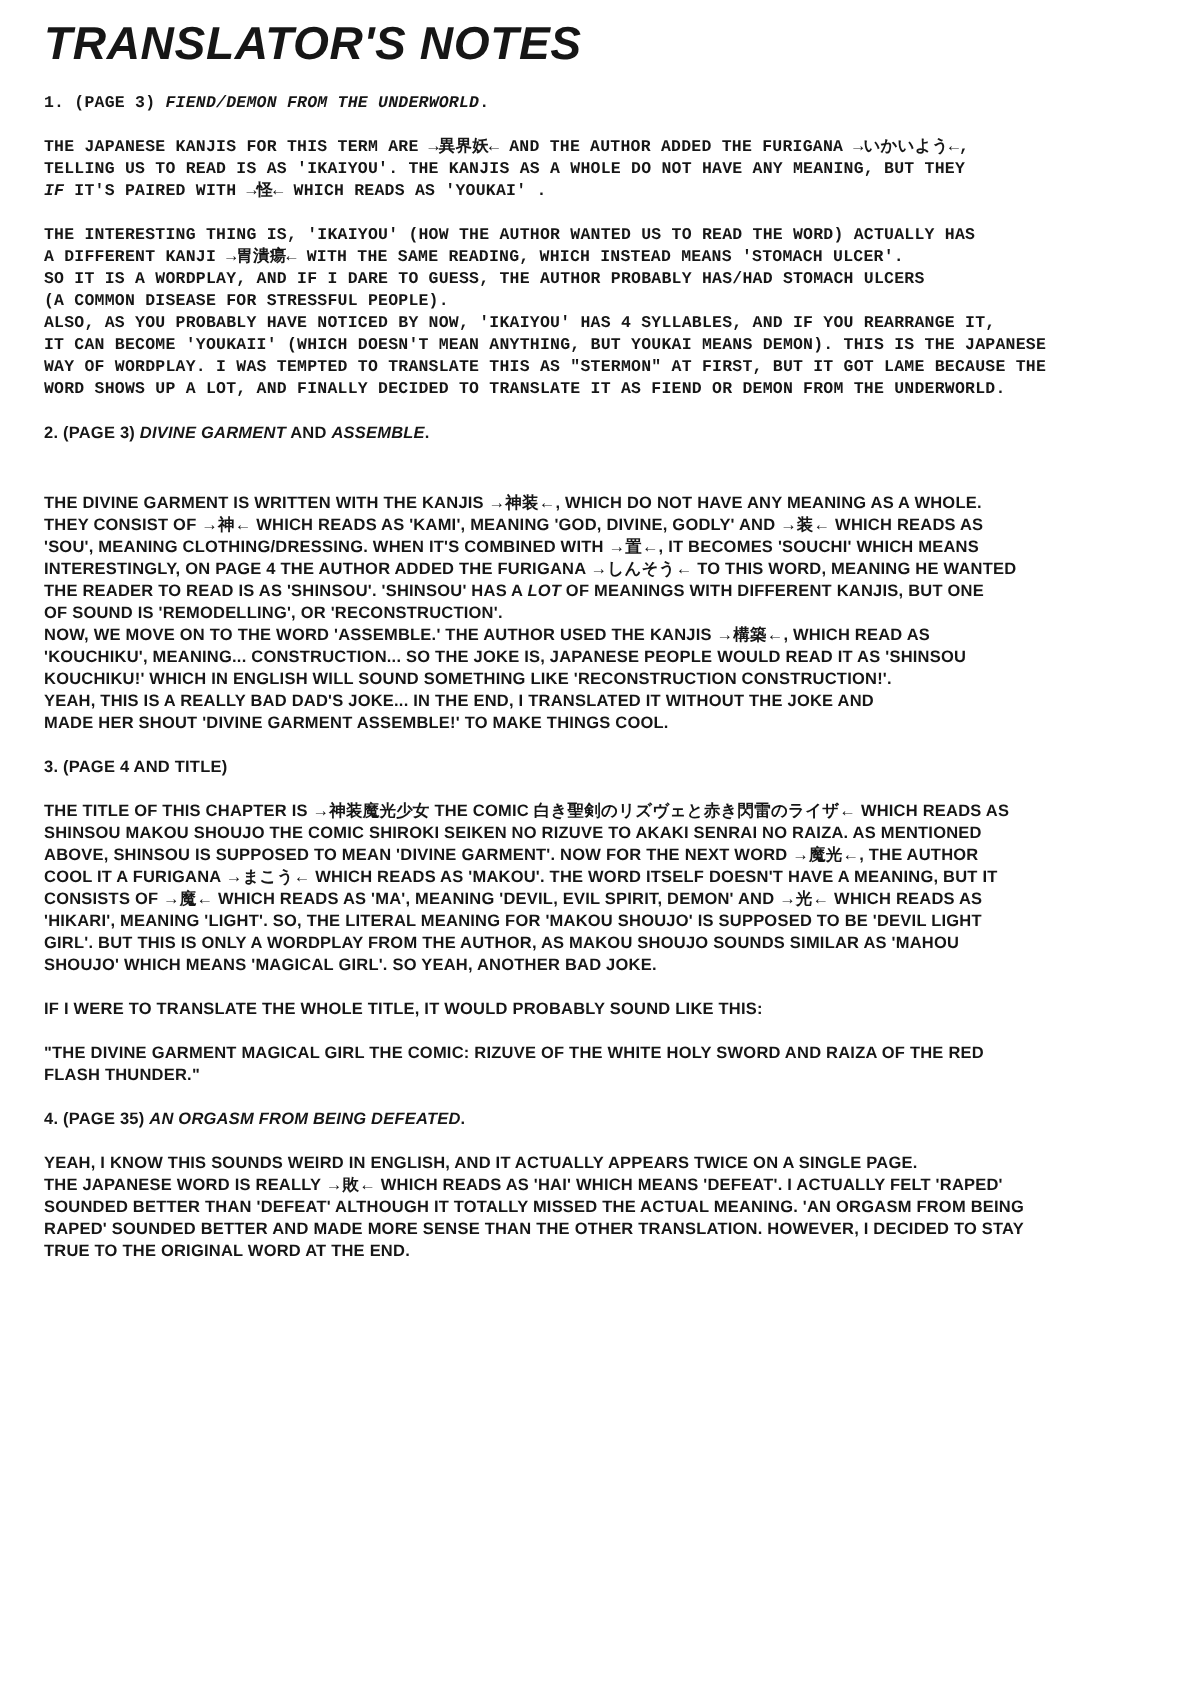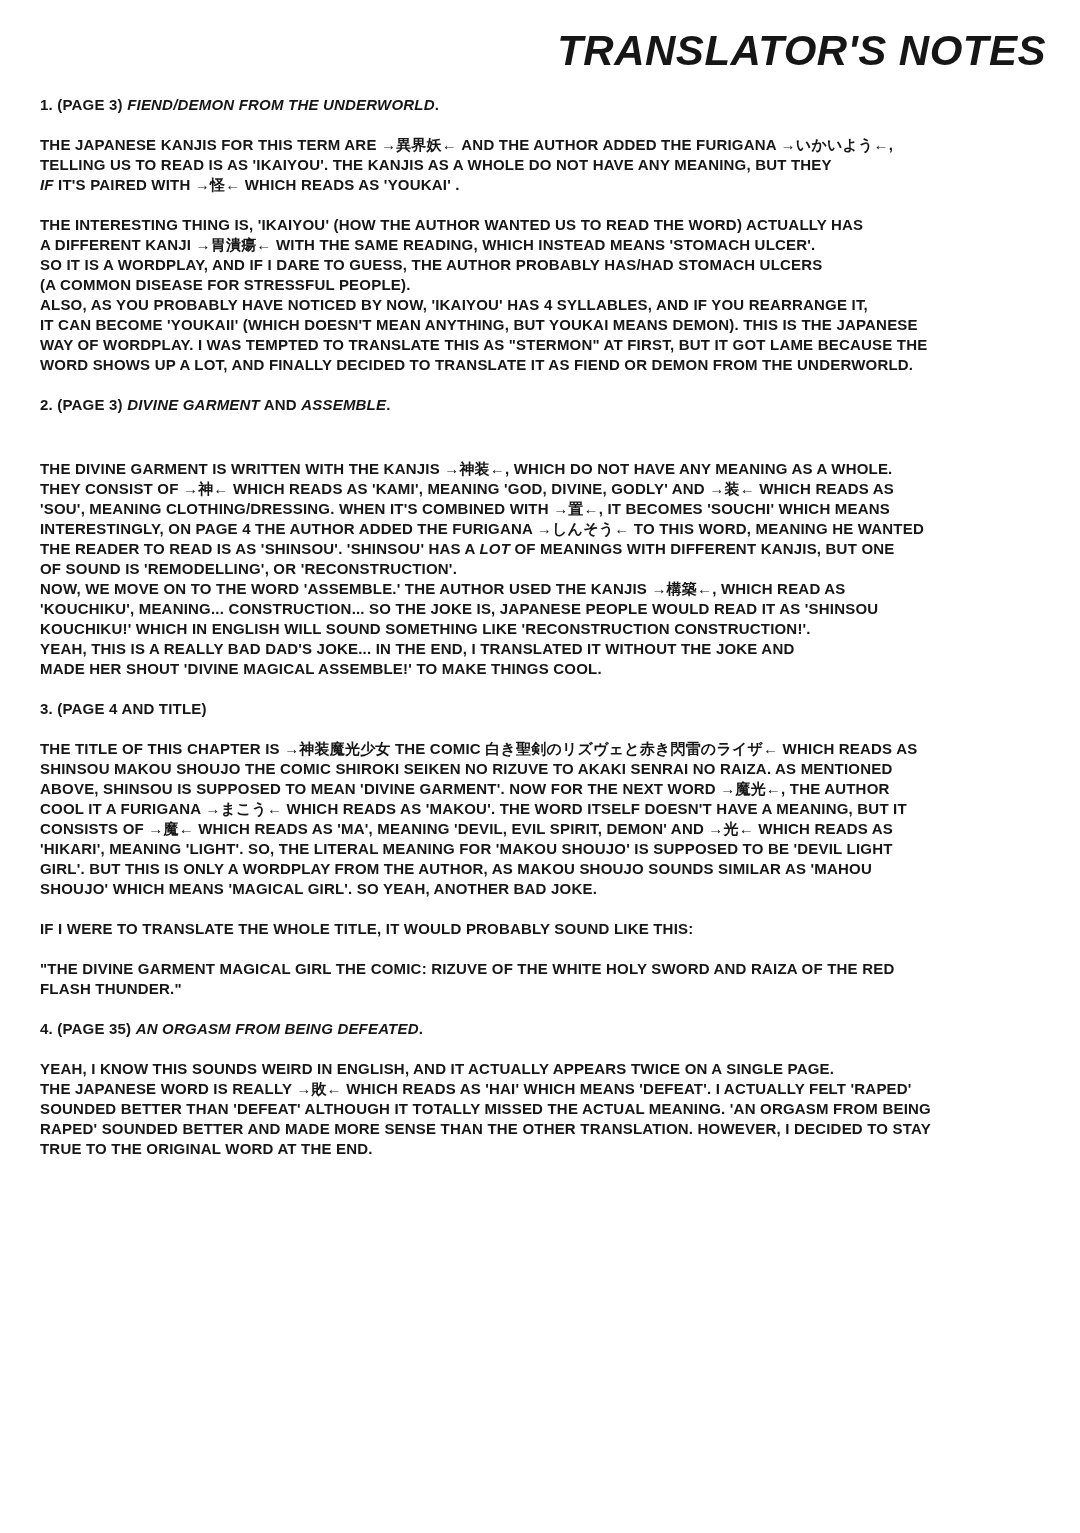--- a/index.html
+++ b/index.html
@@ -9,32 +9,32 @@
     width: 1080px;
     height: 1533px;
     margin: 0 auto;
     background: #ffffff;
     color: #161616;
     font-family: "Liberation Sans", "DejaVu Sans", sans-serif;
     overflow: hidden;
     padding: 0 34px 0 40px;
   }
   .page-title {
-    text-align: right;
+    text-align: left;
     font-size: 42px;
     font-weight: bold;
     font-style: italic;
     letter-spacing: 0.5px;
-    padding-top: 27px;
+    padding-top: 16px;
     margin-bottom: 20px;
     white-space: pre;
   }
   #sections { font-size: 15px; font-weight: bold; line-height: 20px; letter-spacing: 0.2px; }
   .note-section { margin-top: 12px; }
-  .note-section:first-child { margin-top: 16px; }
+  .note-section:first-child { margin-top: 16px; font-family: Liberation Mono, monospace; }
   .section-heading { margin-bottom: 20px; white-space: pre; }
   
   .note-section[data-idx="1"] .section-heading { margin-bottom: 44px; }
   .paragraph { margin-bottom: 20px; }
   .text-line { white-space: pre; height: 20px; }
   .seg { white-space: pre; }
   .em { font-style: italic; font-weight: bold; }
 </style>
 </head>
 <body>
@@ -66,21 +66,21 @@
           <div class="text-line"><span class="seg">THE DIVINE GARMENT IS WRITTEN WITH THE KANJIS →神装←, WHICH DO NOT HAVE ANY MEANING AS A WHOLE.</span></div>
           <div class="text-line"><span class="seg">THEY CONSIST OF →神← WHICH READS AS 'KAMI', MEANING 'GOD, DIVINE, GODLY' AND →装← WHICH READS AS</span></div>
           <div class="text-line"><span class="seg">'SOU', MEANING CLOTHING/DRESSING. WHEN IT'S COMBINED WITH →置←, IT BECOMES 'SOUCHI' WHICH MEANS</span></div>
           <div class="text-line"><span class="seg">INTERESTINGLY, ON PAGE 4 THE AUTHOR ADDED THE FURIGANA →しんそう← TO THIS WORD, MEANING HE WANTED</span></div>
           <div class="text-line"><span class="seg">THE READER TO READ IS AS 'SHINSOU'. 'SHINSOU' HAS A </span><span class="seg em">LOT</span><span class="seg"> OF MEANINGS WITH DIFFERENT KANJIS, BUT ONE</span></div>
           <div class="text-line"><span class="seg">OF SOUND IS 'REMODELLING', OR 'RECONSTRUCTION'.</span></div>
           <div class="text-line"><span class="seg">NOW, WE MOVE ON TO THE WORD 'ASSEMBLE.' THE AUTHOR USED THE KANJIS →構築←, WHICH READ AS</span></div>
           <div class="text-line"><span class="seg">'KOUCHIKU', MEANING... CONSTRUCTION... SO THE JOKE IS, JAPANESE PEOPLE WOULD READ IT AS 'SHINSOU</span></div>
           <div class="text-line"><span class="seg">KOUCHIKU!' WHICH IN ENGLISH WILL SOUND SOMETHING LIKE 'RECONSTRUCTION CONSTRUCTION!'.</span></div>
           <div class="text-line"><span class="seg">YEAH, THIS IS A REALLY BAD DAD'S JOKE... IN THE END, I TRANSLATED IT WITHOUT THE JOKE AND</span></div>
-          <div class="text-line"><span class="seg">MADE HER SHOUT 'DIVINE MAGICAL ASSEMBLE!' TO MAKE THINGS COOL.</span></div>
+          <div class="text-line"><span class="seg">MADE HER SHOUT 'DIVINE GARMENT ASSEMBLE!' TO MAKE THINGS COOL.</span></div>
         </div>
       </section>
       <section class="note-section" data-idx="2">
         <div class="section-heading"><span class="seg">3. (PAGE 4 AND TITLE)</span></div>
         <div class="paragraph">
           <div class="text-line"><span class="seg">THE TITLE OF THIS CHAPTER IS →神装魔光少女 THE COMIC 白き聖剣のリズヴェと赤き閃雷のライザ← WHICH READS AS</span></div>
           <div class="text-line"><span class="seg">SHINSOU MAKOU SHOUJO THE COMIC SHIROKI SEIKEN NO RIZUVE TO AKAKI SENRAI NO RAIZA. AS MENTIONED</span></div>
           <div class="text-line"><span class="seg">ABOVE, SHINSOU IS SUPPOSED TO MEAN 'DIVINE GARMENT'. NOW FOR THE NEXT WORD →魔光←, THE AUTHOR</span></div>
           <div class="text-line"><span class="seg">COOL IT A FURIGANA →まこう← WHICH READS AS 'MAKOU'. THE WORD ITSELF DOESN'T HAVE A MEANING, BUT IT</span></div>
           <div class="text-line"><span class="seg">CONSISTS OF →魔← WHICH READS AS 'MA', MEANING 'DEVIL, EVIL SPIRIT, DEMON' AND →光← WHICH READS AS</span></div>

